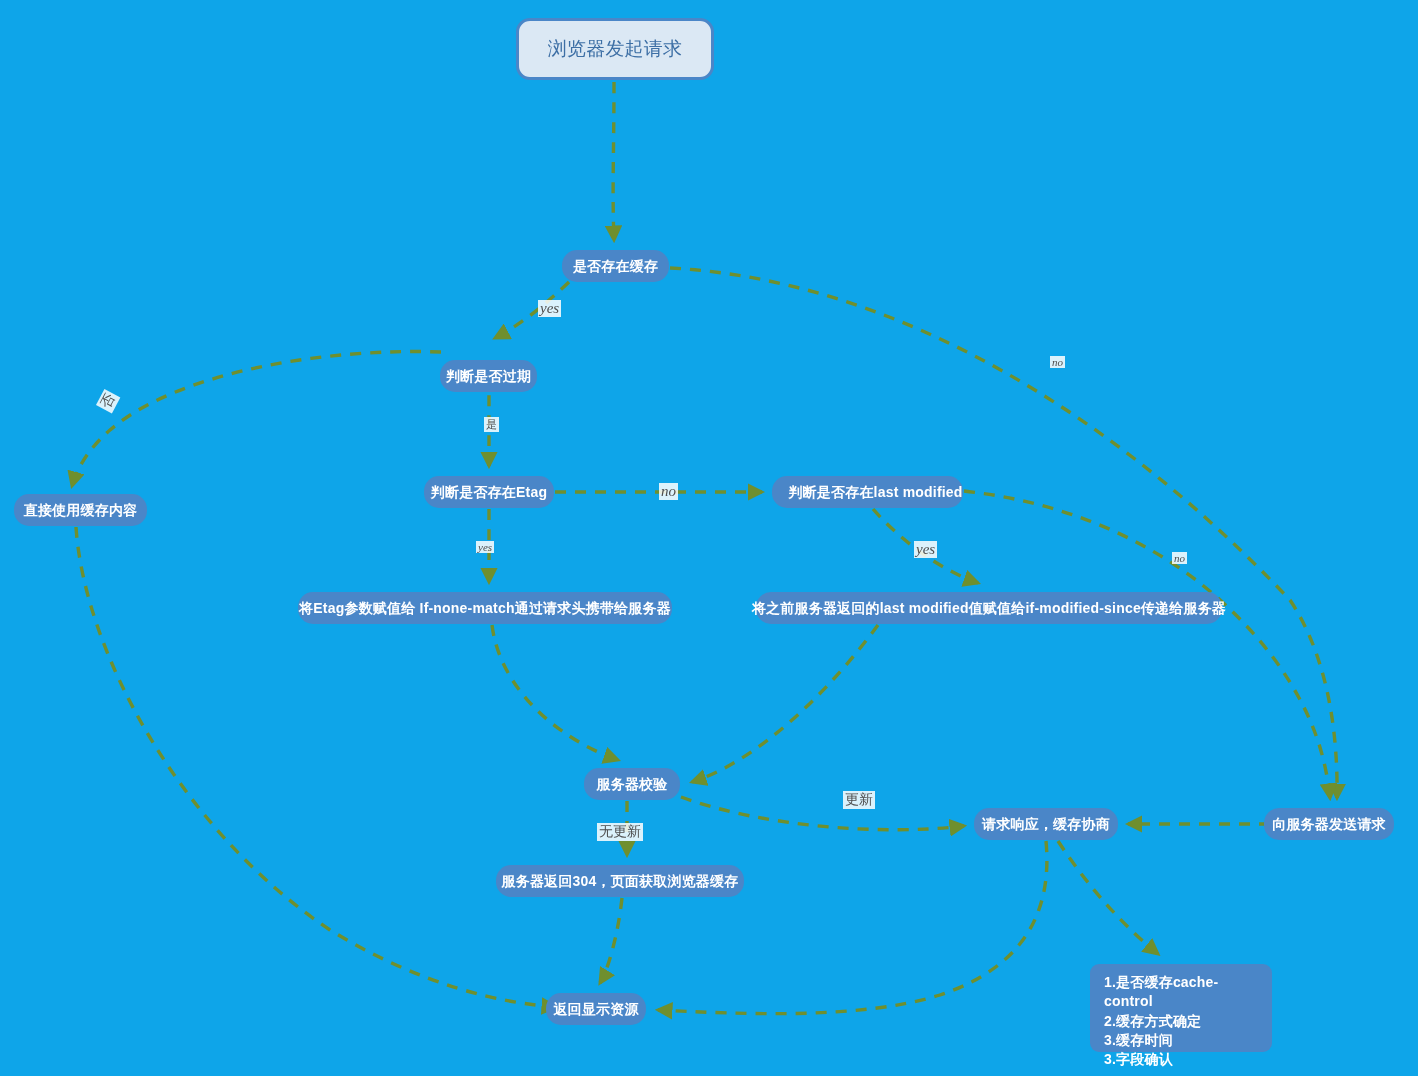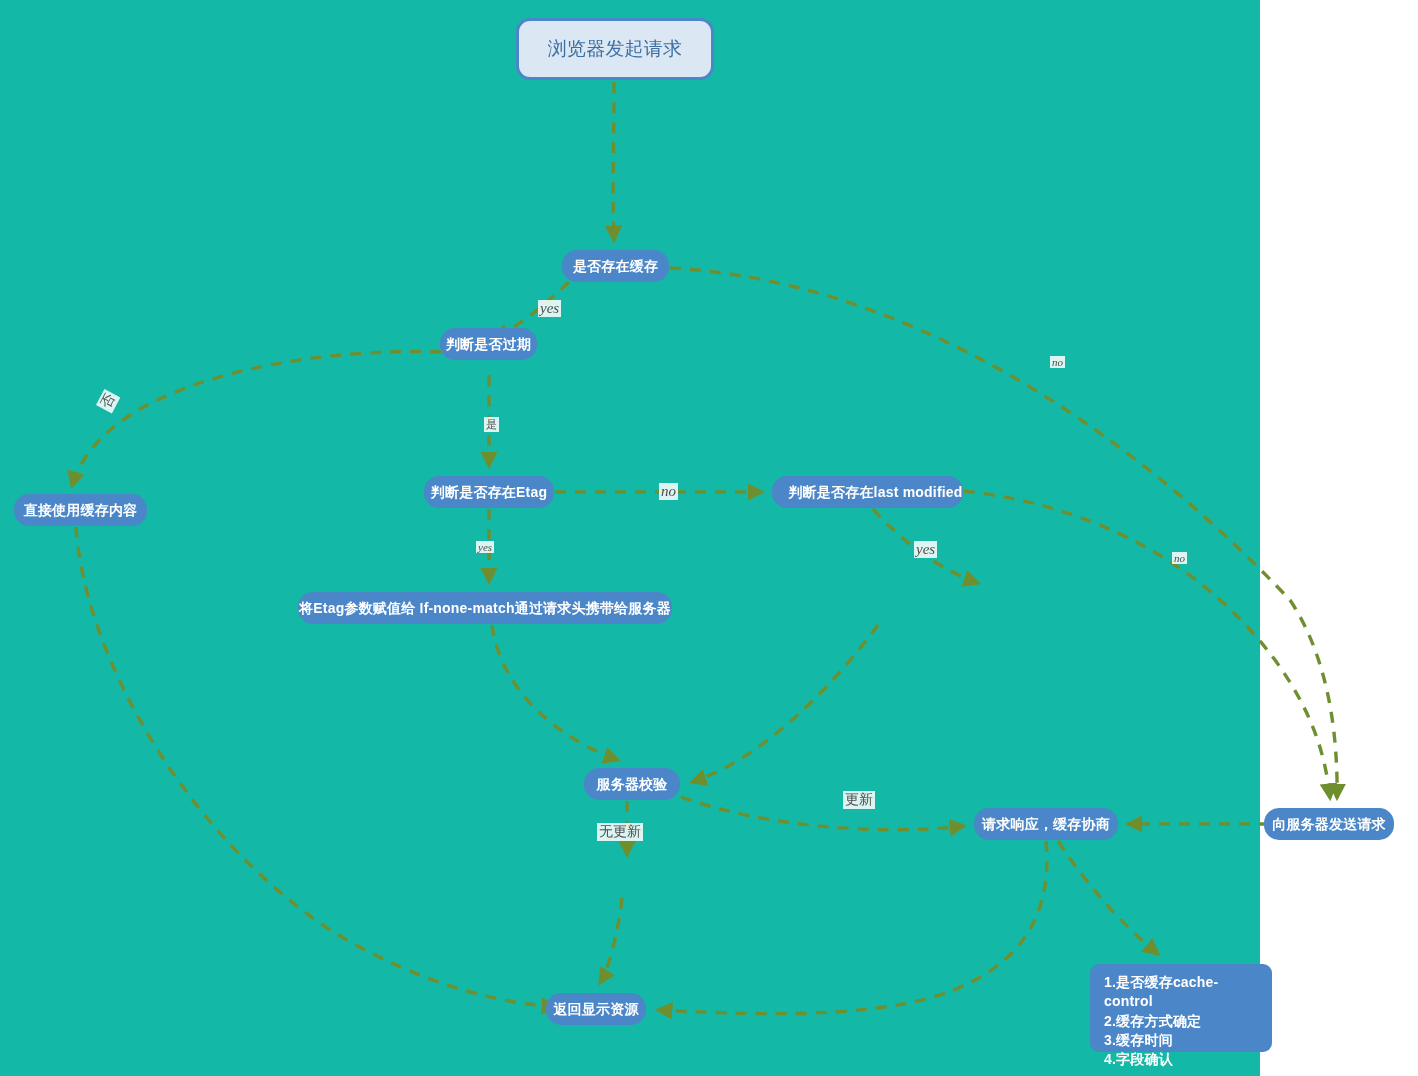--- a/index.html
+++ b/index.html
@@ -1,17 +1,17 @@
 <!DOCTYPE html>
 <html><head>
 <meta charset="utf-8">
 <style>
   html,body{margin:0;padding:0;background:#ffffff;}
   body{width:1418px;height:1076px;overflow:hidden;font-family:"Liberation Sans","DejaVu Sans",sans-serif;}
-  #canvas{position:relative;width:1260px;height:1076px;background:#14b8a6;}
+  #canvas{position:relative;width:1418px;height:1076px;background:#0ea5e9;}
   #edges{position:absolute;left:0;top:0;width:1418px;height:1076px;}
 
   .node{
     position:absolute;
     box-sizing:border-box;
     background:#4a86c8;
     color:#ffffff;
     border-radius:15px;
     font-weight:bold;
     font-size:14px;
@@ -95,63 +95,69 @@
   </svg>
 
   <div class="node start" style="left:516px;top:18px;width:198px;height:62px;">
     <span>浏览器发起请求</span>
   </div>
 
   <div class="node" style="left:562px;top:250px;width:107px;height:32px;">
     <span>是否存在缓存</span>
   </div>
 
-  <div class="node" style="left:440px;top:328px;width:97px;height:32px;">
+  <div class="node" style="left:440px;top:360px;width:97px;height:32px;">
     <span>判断是否过期</span>
   </div>
 
   <div class="node" style="left:14px;top:494px;width:133px;height:32px;">
     <span>直接使用缓存内容</span>
   </div>
 
   <div class="node" style="left:424px;top:476px;width:130px;height:32px;">
     <span>判断是否存在Etag</span>
   </div>
 
   <div class="node" style="left:772px;top:476px;width:191px;height:32px;padding-left:28px;">
     <span>判断是否存在last modified</span>
   </div>
 
   <div class="node" style="left:298px;top:592px;width:374px;height:32px;">
     <span>将Etag参数赋值给 If-none-match通过请求头携带给服务器</span>
   </div>
 
+  <div class="node" style="left:756px;top:592px;width:466px;height:32px;">
+    <span>将之前服务器返回的last modified值赋值给if-modified-since传递给服务器</span>
+  </div>
 
   <div class="node" style="left:1264px;top:808px;width:130px;height:32px;">
     <span>向服务器发送请求</span>
   </div>
 
   <div class="node" style="left:584px;top:768px;width:96px;height:32px;">
     <span>服务器校验</span>
   </div>
 
   <div class="node" style="left:974px;top:808px;width:144px;height:32px;">
     <span>请求响应，缓存协商</span>
   </div>
 
+  <div class="node" style="left:496px;top:865px;width:248px;height:32px;">
+    <span>服务器返回304，页面获取浏览器缓存</span>
+  </div>
 
   <div class="node" style="left:546px;top:993px;width:100px;height:32px;">
     <span>返回显示资源</span>
   </div>
 
   <div class="node list" style="left:1090px;top:964px;width:182px;height:88px;">
     <span class="li">1.是否缓存cache-control</span>
     <span class="li">2.缓存方式确定</span>
     <span class="li">3.缓存时间</span>
-    <span class="li">4.字段确认</span>
+    <span class="li">3.字段确认</span>
   </div>
 
   <div class="elabel" style="left:538px;top:300px;">yes</div>
   <div class="elabel tiny" style="left:1050px;top:356px;">no</div>
   <div class="elabel cn rot" style="left:96px;top:405px;">否</div>
   <div class="elabel cn tiny" style="left:484px;top:417px;">是</div>
   <div class="elabel" style="left:659px;top:483px;">no</div>
   <div class="elabel tiny" style="left:476px;top:541px;">yes</div>
   <div class="elabel" style="left:914px;top:541px;">yes</div>
   <div class="elabel tiny" style="left:1172px;top:552px;">no</div>

